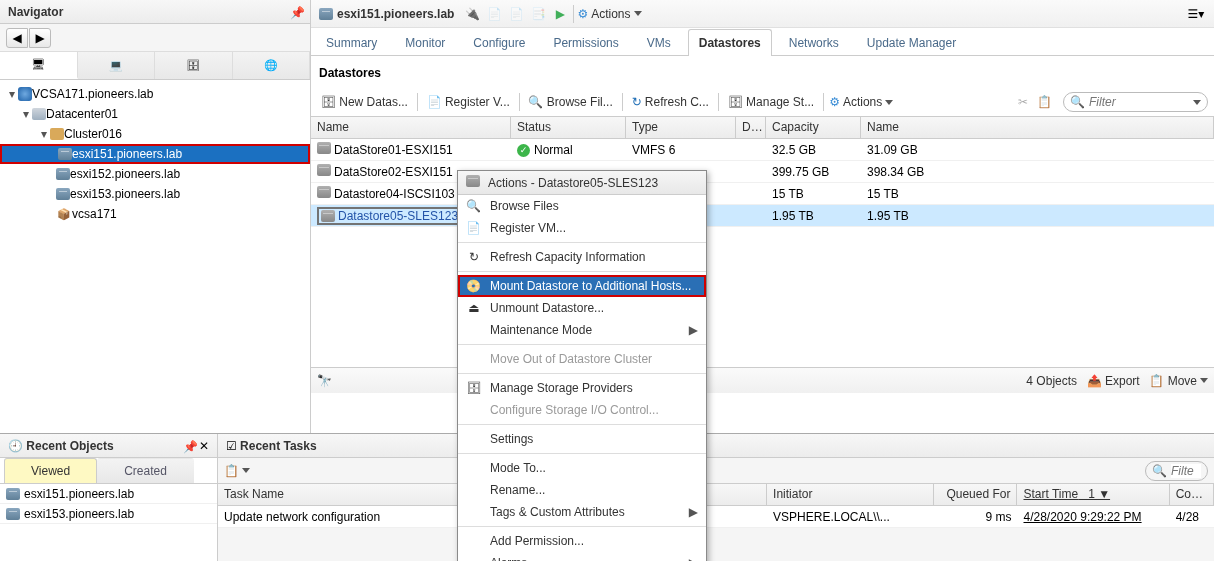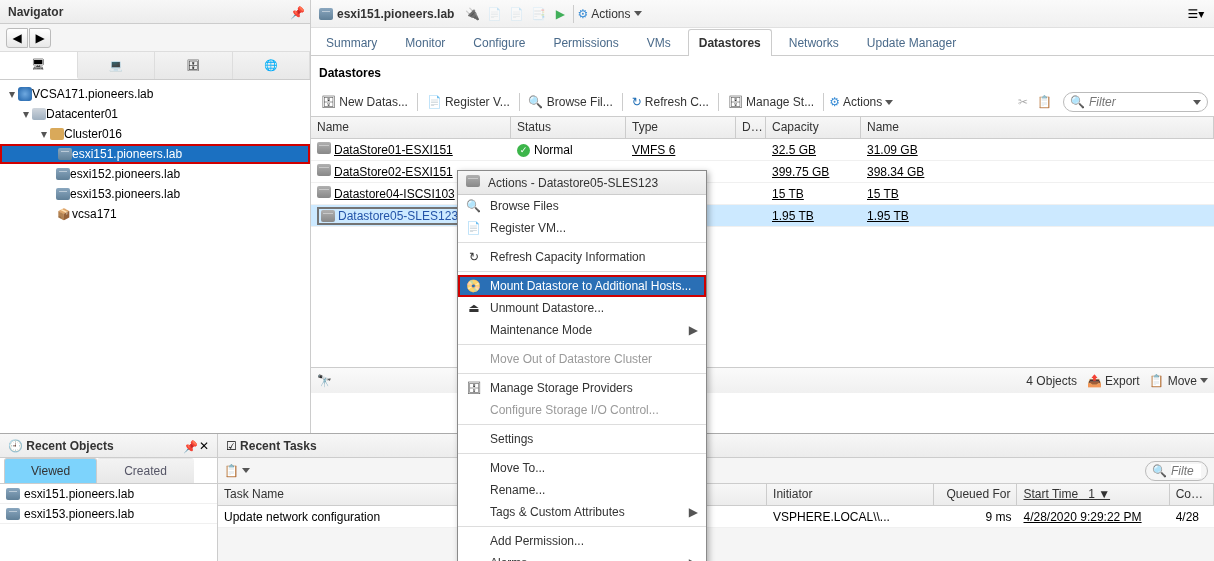--- a/index.html
+++ b/index.html
@@ -59,21 +59,21 @@
 .grid { border-top: 1px solid #ccc; }
 .grid-head { display: flex; background: linear-gradient(#f7f7f7,#ececec); border-bottom: 1px solid #ccc; height: 22px; }
 .gh { border-right: 1px solid #ccc; padding: 3px 6px; color: #333; text-align:left; overflow:hidden; white-space:nowrap; text-overflow:ellipsis; }
 .c-name { width: 200px; }
 .c-status { width: 115px; }
 .c-type { width: 110px; }
 .c-dv { width: 30px; }
 .c-cap { width: 95px; }
 .c-free { flex: 1; }
 .grid-body .grow { display:flex; height: 22px; align-items:center; border-bottom: 1px solid #f0f0f0; }
-.grow .gc { padding: 3px 6px; overflow:hidden; white-space:nowrap;text-decoration:underline; }
+.grow .gc { padding: 3px 6px; overflow:hidden; white-space:nowrap; }
 .grow.selected { background: #cce9ff; }
 .ds-icon { display:inline-block; width:14px; height:12px; background:linear-gradient(#b0b0b0,#888); border-radius:2px; margin-right:3px; position:relative; }
 .ds-icon::before { content:""; position:absolute; top:3px; left:2px; right:2px; height:1px; background:#fff6; }
 .ds-link { color: #2353a8; }
 .ds-link-box { border: 2px solid #737373; display:inline-flex; align-items:center; padding: 0 2px; }
 .status-ok { display:inline-flex; align-items:center; gap:4px; }
 .status-ok::before { content:"✓"; color:#fff; background:#3cb54a; border-radius:50%; width:13px; height:13px; display:inline-flex; align-items:center; justify-content:center; font-size:9px; }
 
 .grid-footer { display:flex; align-items:center; padding: 4px 6px; height: 26px; border-top:1px solid #ccc; background:linear-gradient(#fafafa,#f0f0f0); gap:6px; }
 .grid-footer .find { width:16px; color:#555; }
@@ -89,21 +89,21 @@
 .ctx-item.selected.highlighted { outline: 2px solid #d00000; outline-offset:-2px; }
 .ctx-item .ci-ico { width:16px; display:flex; justify-content:center; }
 .ctx-item .ci-arrow { margin-left:auto; color:#555; }
 .ctx-sep { height:1px; background:#ddd; margin: 3px 0; }
 
 
 .bottom-row { display:flex; height: 128px; border-top:1px solid #aaa; }
 .recent-objects { width: 218px; background:#f5f5f5; border-right:1px solid #ccc; display:flex; flex-direction:column; }
 .recent-tasks { flex:1; background:#f5f5f5; display:flex; flex-direction:column; min-width:0; }
 .ro-tabs { display:flex; border-bottom:1px solid #ccc; height:26px; align-items:flex-end; padding-left:4px; background:#fff; }
-.ro-tab { padding: 5px 26px; border:1px solid #ccc; border-bottom:none; background:#7dd3fc; border-radius:3px 3px 0 0; color:#333;}
+.ro-tab { padding: 5px 26px; border:1px solid #ccc; border-bottom:none; background:#fef9c3; border-radius:3px 3px 0 0; color:#333;}
 .ro-tab:not(.active){ background:linear-gradient(#f3f3f3,#e8e8e8); color:#556; border-color:transparent; }
 .ro-list { background:#fff; flex:1; overflow:auto; }
 .ro-row { display:flex; align-items:center; height:20px; padding: 0 6px; gap:4px; border-bottom:1px solid #f0f0f0;}
 .rt-toolbar { display:flex; align-items:center; padding:3px 6px; height:26px; gap:6px; border-bottom:1px solid #ccc;}
 .rt-head { display:flex; background:linear-gradient(#f7f7f7,#ececec); border-bottom:1px solid #ccc; height:22px; }
 .rt-head .gh { border-right:1px solid #ccc; }
 .rt-body { background:#fff; }
 .rt-row { display:flex; height:22px; align-items:center; border-bottom:1px solid #f0f0f0; }
 .rt-row .gc { padding:3px 6px; overflow:hidden; white-space:nowrap; text-overflow:ellipsis; }
 .w-task { width: 560px; }
@@ -431,21 +431,21 @@
           <span>Configure Storage I/O Control...</span>
         </div>
         <div class="ctx-sep"></div>
         <div class="ctx-item">
           <span class="ci-ico"></span>
           <span>Settings</span>
         </div>
         <div class="ctx-sep"></div>
         <div class="ctx-item">
           <span class="ci-ico"></span>
-          <span>Move To...</span>
+          <span>Mode To...</span>
         </div>
         <div class="ctx-item">
           <span class="ci-ico"></span>
           <span>Rename...</span>
         </div>
         <div class="ctx-item">
           <span class="ci-ico"></span>
           <span>Tags &amp; Custom Attributes</span>
           <span class="ci-arrow">▶</span>
         </div>

